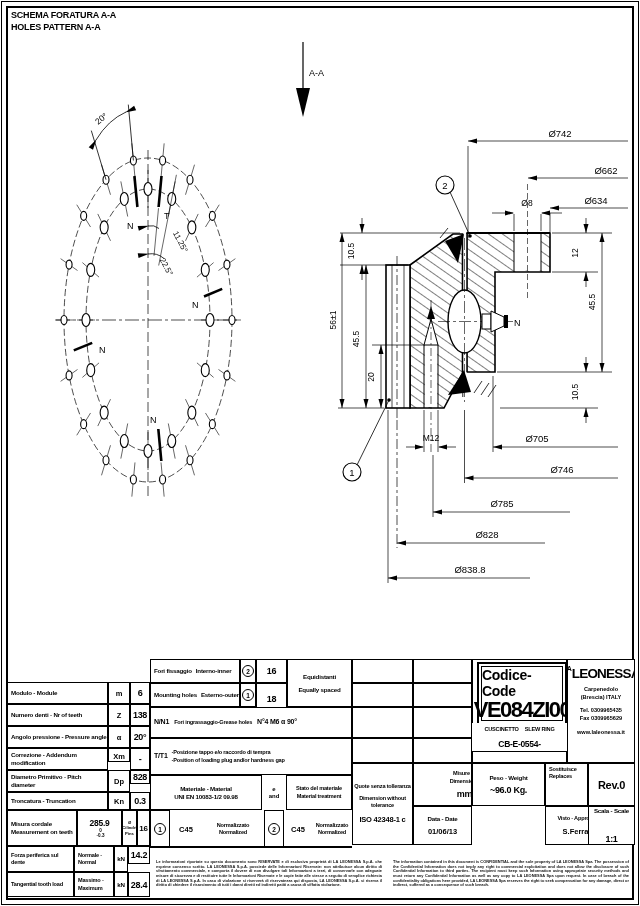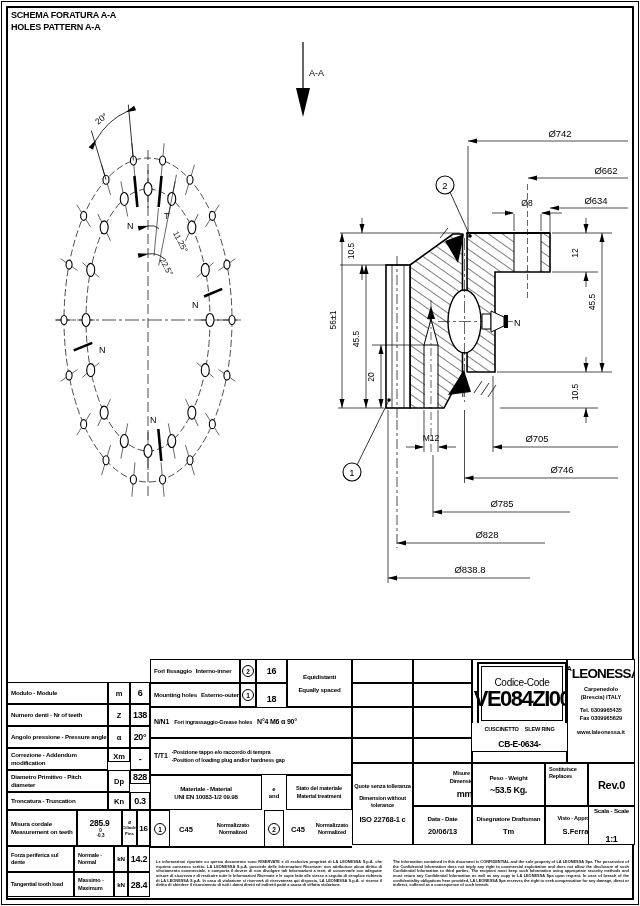--- a/index.html
+++ b/index.html
@@ -14,21 +14,21 @@
   .lbl{font-size:6.2px;font-weight:bold;letter-spacing:-0.2px;line-height:1.25;}
   .lbl2{font-size:5.6px;font-weight:bold;letter-spacing:-0.2px;line-height:1.3;}
   .val{font-size:9px;font-weight:bold;letter-spacing:-0.3px;}
   .val-s{font-size:7.5px;font-weight:bold;}
   .tiny{font-size:4.2px;font-weight:bold;line-height:1.2;}
   .circ{display:inline-flex;align-items:center;justify-content:center;width:10px;height:10px;border:1px solid #000;border-radius:50%;font-size:6.5px;font-weight:bold;}
   .tolstack{display:inline-flex;flex-direction:column;font-size:4.6px;font-weight:bold;line-height:1.1;margin-left:2px;vertical-align:middle;}
   .eand{display:flex;flex-direction:column;font-size:6px;font-weight:bold;line-height:1.1;}
   .codebox-outer{position:absolute;border:2.5px solid #000;background:#fff;}
   .codebox-inner{position:absolute;left:2px;top:2px;right:2px;bottom:2px;border:1px solid #000;display:flex;flex-direction:column;align-items:center;justify-content:center;}
-  .code-label{font-size:10px;font-weight:normal;letter-spacing:-0.3px;}
+  .code-label{font-size:14px;font-weight:bold;letter-spacing:-0.3px;}
   .code-value{font-size:22px;font-weight:bold;letter-spacing:-1.5px;line-height:1;}
   .logo-la{font-size:7px;font-weight:900;vertical-align:top;}
   .logo-name{font-size:13.5px;font-weight:900;letter-spacing:-0.8px;}
   .addr{font-size:5.6px;font-weight:bold;line-height:1.5;}
   .legal{font-size:3.9px;line-height:1.2;text-align:justify;padding:2px 3px;font-weight:bold;color:#111;}
   .noborder{border:none;}
 </style>
 </head>
 <body>
 
@@ -420,21 +420,21 @@
 
   <div class="cell left-al" style="left:7px;top:846px;width:67px;height:26px;">
       <span class="lbl2">Forza periferica sul dente</span>
     </div>
   <div class="cell left-al" style="left:74px;top:846px;width:40px;height:26px;">
       <span class="lbl2">Normale - Normal</span>
     </div>
   <div class="cell" style="left:114px;top:846px;width:14px;height:26px;">
       <span class="lbl">kN</span>
     </div>
-  <div class="cell" style="left:128px;top:846px;width:22px;height:26px;">
+  <div class="cell" style="left:128px;top:846px;width:22px;height:18px;">
       <span class="val">14.2</span>
     </div>
 
   <div class="cell left-al" style="left:7px;top:872px;width:67px;height:25px;">
       <span class="lbl2">Tangential tooth load</span>
     </div>
   <div class="cell left-al" style="left:74px;top:872px;width:40px;height:25px;">
       <span class="lbl2">Massimo - Maximum</span>
     </div>
   <div class="cell" style="left:114px;top:872px;width:14px;height:25px;">
@@ -527,74 +527,70 @@
   <div class="cell" style="left:352px;top:707px;width:61px;height:31px;"></div>
   <div class="cell" style="left:352px;top:738px;width:61px;height:25px;"></div>
   <div class="cell" style="left:413px;top:659px;width:59px;height:24px;"></div>
   <div class="cell" style="left:413px;top:683px;width:59px;height:24px;"></div>
   <div class="cell" style="left:413px;top:707px;width:59px;height:31px;"></div>
   <div class="cell" style="left:413px;top:738px;width:59px;height:25px;"></div>
 
   <div class="cell col" style="left:352px;top:763px;width:61px;height:82px;">
     <span class="lbl2">Quote senza tolleranza</span>
     <span class="lbl2" style="margin-top:4px;">Dimension without tolerance</span>
-    <span class="lbl" style="font-size:7.5px;margin-top:6px;">ISO 22768-1 c</span>
+    <span class="lbl" style="font-size:7.5px;margin-top:6px;">ISO 42348-1 c</span>
   </div>
 
   <div class="cell col" style="left:413px;top:763px;width:59px;height:43px;padding-left:44px;">
     <span class="lbl2">Misure in  Dimensions</span>
     <span class="val" style="margin-top:4px;">mm</span>
   </div>
   <div class="cell col" style="left:413px;top:806px;width:59px;height:39px;">
     <span class="lbl">Data - Date</span>
-    <span class="val-s" style="margin-top:5px;">20/06/13</span>
+    <span class="val-s" style="margin-top:5px;">01/06/13</span>
   </div>
 
   <div class="cell" style="left:472px;top:659px;width:95px;height:104px;"></div>
   <div class="codebox-outer" style="left:477px;top:662px;width:86px;height:59px;">
     <div class="codebox-inner">
       <span class="code-label">Codice-Code</span>
       <span class="code-value">VE084ZI00</span>
     </div>
   </div>
   <div class="cell noborder" style="left:472px;top:723px;width:95px;height:13px;gap:6px;">
     <span class="lbl2">CUSCINETTO</span>
       <span class="lbl2">SLEW RING</span>
   </div>
   <div class="cell noborder" style="left:472px;top:736px;width:95px;height:16px;border-bottom:1px solid #000;">
-    <span class="val" style="font-size:8.5px;">CB-E-0634-</span>
+    <span class="val" style="font-size:8.5px;">CB-E-0554-</span>
   </div>
 
   <div class="cell col" style="left:567px;top:659px;width:68px;height:104px;justify-content:flex-start;padding-top:5px;">
     <div style="line-height:1;">
       <span class="logo-la">LA</span><span class="logo-name">LEONESSA</span>
     </div>
     <span class="addr" style="margin-top:4px;">Carpenedolo</span>
     <span class="addr">(Brescia) ITALY</span>
     <span class="addr" style="margin-top:4px;">Tel.  0309965435</span>
     <span class="addr">Fax  0309965629</span>
     <span class="addr" style="margin-top:5px;">www.laleonessa.it</span>
   </div>
 
   <div class="cell col" style="left:472px;top:763px;width:73px;height:43px;">
     <span class="lbl">Peso - Weight</span>
-    <span class="val" style="margin-top:4px;">~53.5 Kg.</span>
+    <span class="val" style="margin-top:4px;">~96.0 Kg.</span>
   </div>
   <div class="cell col" style="left:545px;top:763px;width:43px;height:43px;justify-content:flex-start;align-items:flex-start;padding:2px 0 0 3px;">
     <span class="lbl2">Sostituisce</span>
     <span class="lbl2">Replaces</span>
   </div>
   <div class="cell" style="left:588px;top:763px;width:47px;height:43px;">
     <span class="val" style="font-size:11px;">Rev.0</span>
   </div>
 
-  <div class="cell col" style="left:472px;top:806px;width:73px;height:39px;">
-    <span class="lbl">Disegnatore Draftsman</span>
-    <span class="val-s" style="margin-top:5px;">Tm</span>
-  </div>
   <div class="cell col" style="left:545px;top:806px;width:66px;height:39px;">
     <span class="lbl2">Visto - Approved</span>
     <span class="val-s" style="margin-top:5px;">S.Ferrari</span>
   </div>
   <div class="cell col" style="left:588px;top:806px;width:47px;height:39px;">
     <span class="lbl">Scala - Scale</span>
     <span class="val" style="margin-top:20px;">1:1</span>
   </div>
 
   <div class="cell noborder legal" style="left:153px;top:858px;width:232px;height:40px;align-items:flex-start;">

